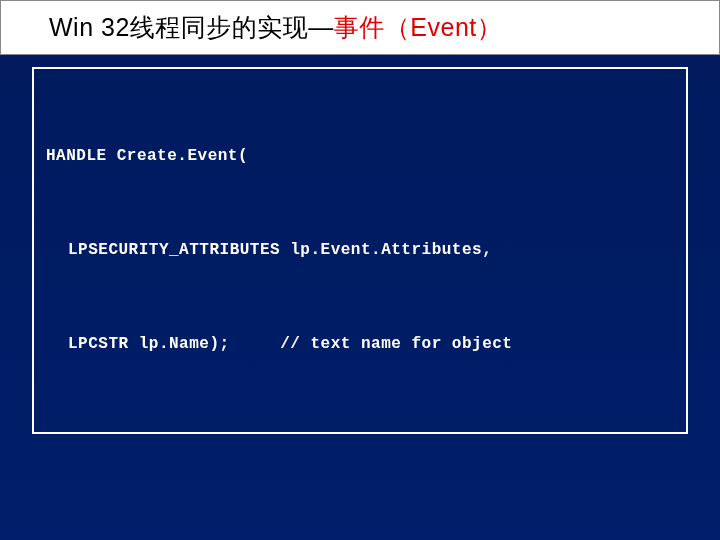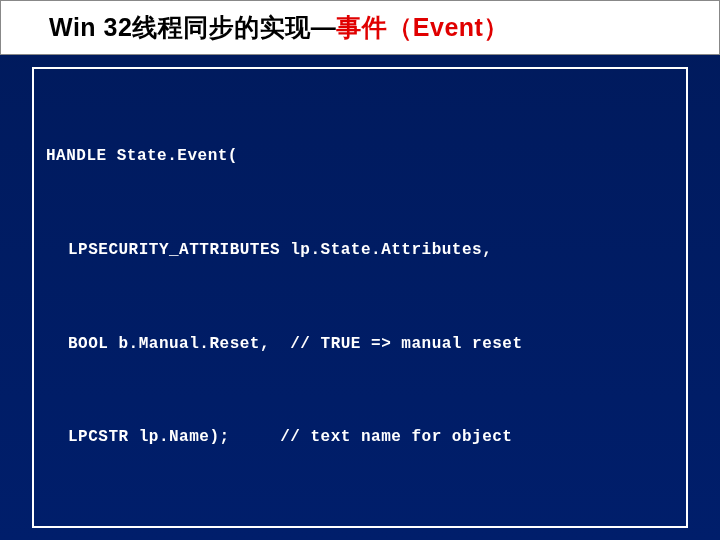--- a/index.html
+++ b/index.html
@@ -16,21 +16,21 @@
     height: 100%;
     position: relative;
   }
   .title-bar {
     background: #ffffff;
     padding: 10px 20px 10px 48px;
     border: 1px solid #888;
   }
   .title-text {
     font-size: 25px;
-    font-weight: bold;
+    font-weight: normal;
     color: #000;
     letter-spacing: 0.5px;
   }
   .title-red {
     color: #e00000;
   }
   .code-block {
     margin: 12px 32px 0 32px;
     border: 2px solid #ffffff;
     padding: 10px 12px 10px 12px;
@@ -48,19 +48,18 @@
 </head>
 <body>
 
 <div class="slide">
 
   <div class="title-bar">
     <span class="title-text"><span>Win 32线程同步的实现—</span><span class="title-red">事件（Event）</span></span>
   </div>
 
   <div class="code-block">
-    <span class="code-line">HANDLE State.Event(</span>
-    <span class="code-line indent">LPSECURITY_ATTRIBUTES lp.State.Attributes,</span>
-    <span class="code-line indent">BOOL b.Manual.Reset,  // TRUE =&gt; manual reset</span>
+    <span class="code-line">HANDLE Create.Event(</span>
+    <span class="code-line indent">LPSECURITY_ATTRIBUTES lp.Event.Attributes,</span>
     <span class="code-line indent">LPCSTR lp.Name);     // text name for object</span>
   </div>
 
 </div>
 
 </body></html>

